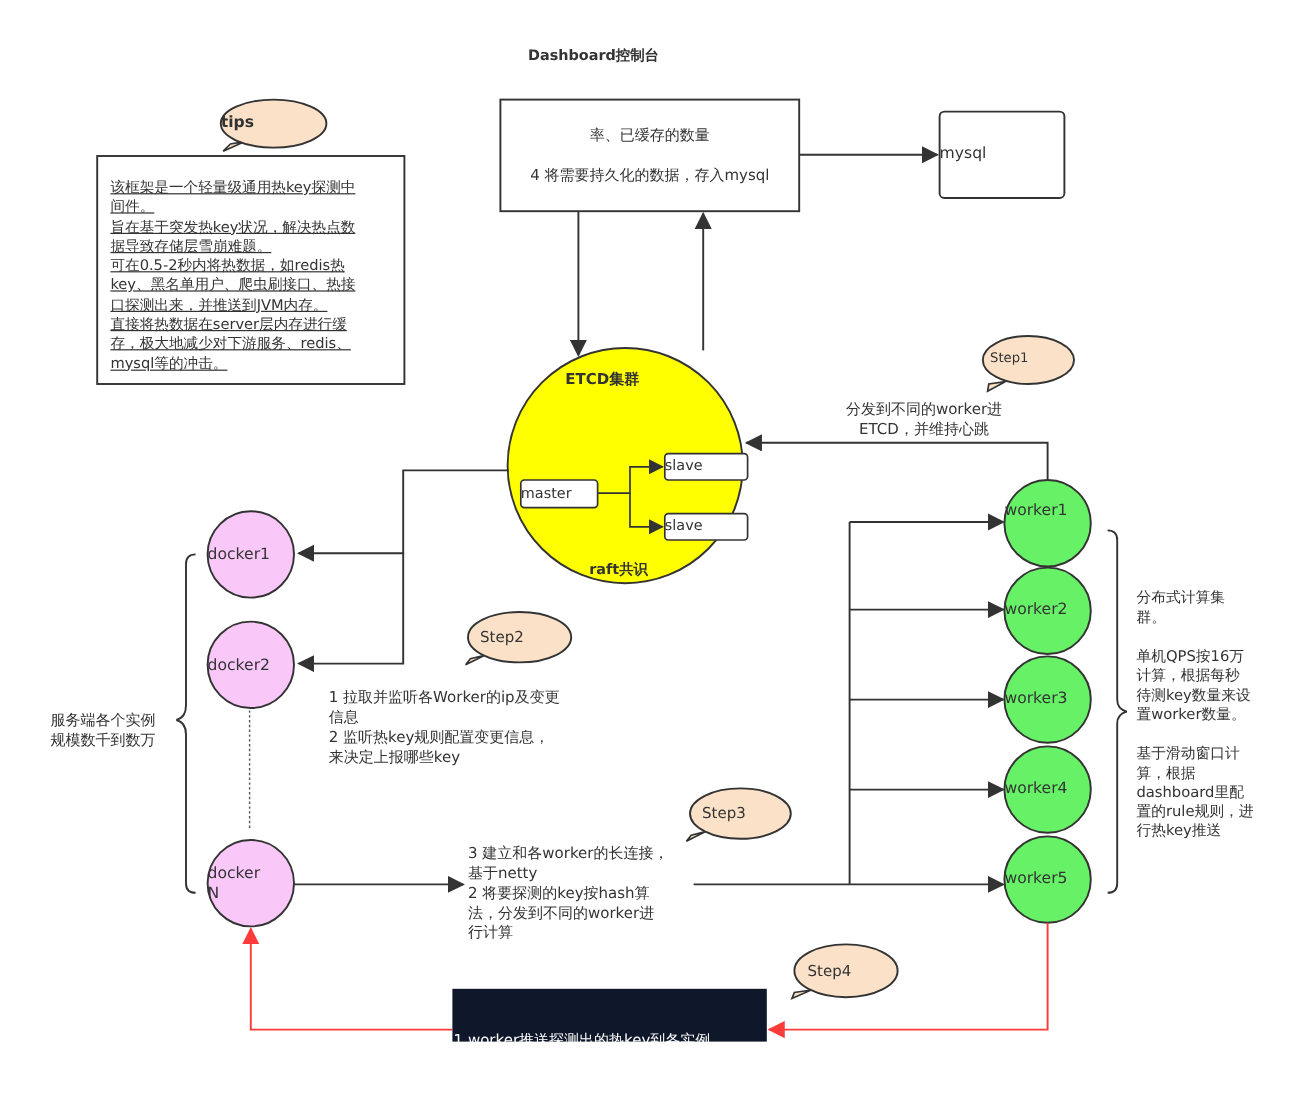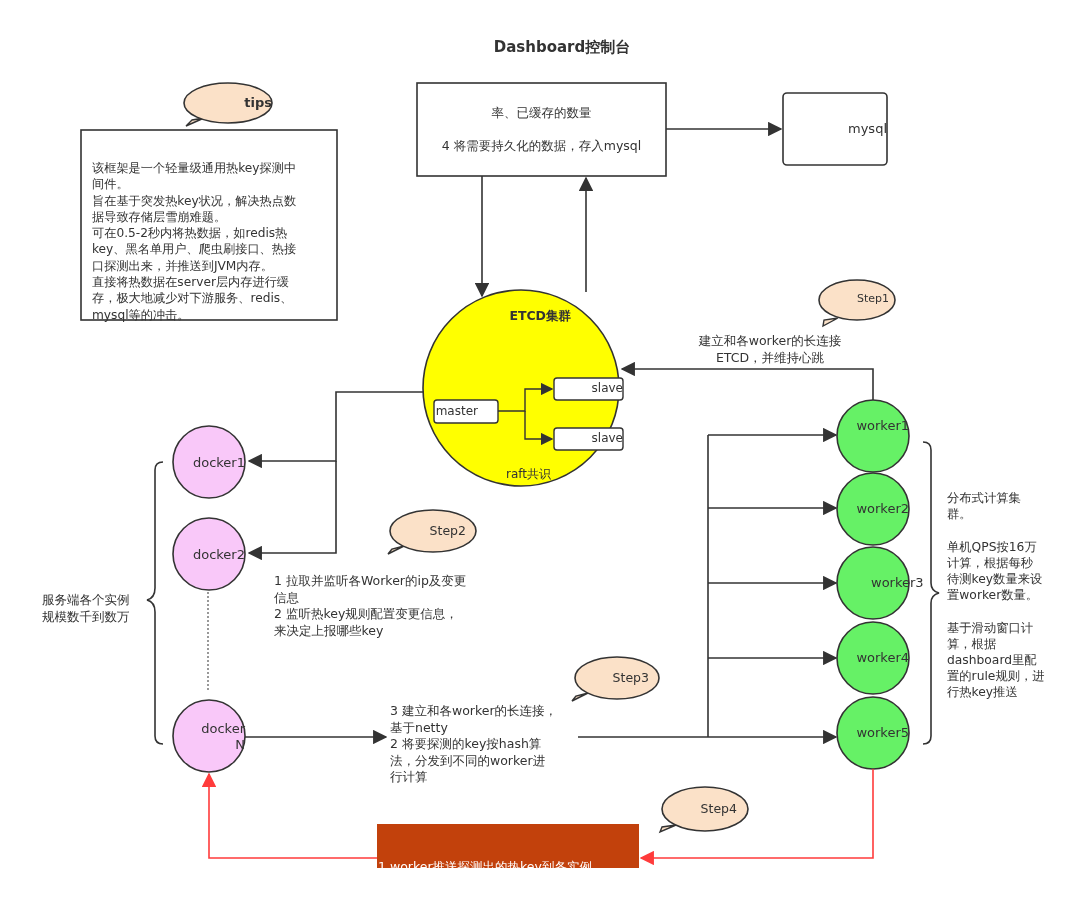--- a/index.html
+++ b/index.html
@@ -1,23 +1,23 @@
 <!DOCTYPE html>
 <html><head>
 <meta charset="utf-8">
 <style>
   html, body { margin: 0; padding: 0; background: #ffffff; }
   body { width: 1080px; height: 921px; position: relative; overflow: hidden;
          font-family: "DejaVu Sans", "Liberation Sans", sans-serif; color: #333; }
   svg#diagram { position: absolute; left: 0; top: 0; }
   .txt { position: absolute; font-size: 12.5px; line-height: 16.5px; color: #333; white-space: pre-line; }
   .center { text-align: center; }
-  .title { position: absolute; left: 462px; top: 38px; width: 200px; text-align: center; font-size: 15px; font-weight: bold; color: #333; }
-  .node-label { position: absolute; font-size: 13px; text-align: right; color: #333; }
-  .red-box { position: absolute; left: 377px; top: 824px; width: 262px; height: 44px; background: #c2410c; color: #fff;
+  .title { position: absolute; left: 440px; top: 38px; width: 200px; text-align: left; font-size: 12px; font-weight: bold; color: #333; }
+  .node-label { position: absolute; font-size: 13px; text-align: left; color: #333; }
+  .red-box { position: absolute; left: 377px; top: 824px; width: 262px; height: 44px; background: #0f172a; color: #fff;
              font-size: 12.5px; line-height: 17px; padding-top: 17px; box-sizing: border-box; white-space: pre-line; overflow: visible; }
   .red-box span { display:block; padding-left: 1px; }
 </style>
 </head>
 <body>
 
 <svg id="diagram" width="1080" height="921" viewBox="0 0 1080 921">
   <defs>
     <marker id="arrow" viewBox="0 0 10 10" refX="9" refY="5" markerWidth="9" markerHeight="9" orient="auto-start-reverse">
       <path d="M0,0 L10,5 L0,10 z" fill="#333"></path>
@@ -102,39 +102,39 @@
 <div class="title">Dashboard控制台</div>
 
 <div class="txt center" style="left:417px; top:89px; width:249px; font-size:12.5px; line-height:16.2px;">
   <div>率、已缓存的数量</div>
   <div>4 将需要持久化的数据，存入mysql</div>
 </div>
 
 <div class="node-label" style="left:783px; top:121px; width:104px;">mysql</div>
 
 <div class="node-label" style="left:184px; top:95px; width:88px; font-weight:bold; font-size:13px;">tips</div>
-<div class="txt" style="left:92px; top:160px; width:240px; font-size:12.2px; line-height:16.3px;">该框架是一个轻量级通用热key探测中
+<div class="txt" style="left:92px; top:148px; width:240px; font-size:12.2px; line-height:16.3px;text-decoration:underline;">该框架是一个轻量级通用热key探测中
 间件。
 旨在基于突发热key状况，解决热点数
 据导致存储层雪崩难题。
 可在0.5-2秒内将热数据，如redis热
 key、黑名单用户、爬虫刷接口、热接
 口探测出来，并推送到JVM内存。
 直接将热数据在server层内存进行缓
 存，极大地减少对下游服务、redis、
 mysql等的冲击。</div>
 
 <div class="node-label" style="left:471px; top:308px; width:100px; font-weight:bold; font-size:12.5px;">ETCD集群</div>
 <div class="node-label" style="left:434px; top:404px; width:44px; font-size:12px;">master</div>
 <div class="node-label" style="left:554px; top:381px; width:69px; font-size:12px;">slave</div>
 <div class="node-label" style="left:554px; top:431px; width:69px; font-size:12px;">slave</div>
-<div class="node-label" style="left:491px; top:466px; width:60px; font-size:12px;">raft共识</div>
+<div class="node-label" style="left:491px; top:466px; width:60px; font-size:12px;font-weight:bold;">raft共识</div>
 
 <div class="node-label" style="left:825px; top:292px; width:64px; font-size:11px;">Step1</div>
-<div class="txt center" style="left:680px; top:333px; width:180px;">建立和各worker的长连接
+<div class="txt center" style="left:680px; top:333px; width:180px;">分发到不同的worker进
 ETCD，并维持心跳</div>
 
 <div class="node-label" style="left:400px; top:523px; width:66px; font-size:12.5px;">Step2</div>
 <div class="txt" style="left:274px; top:573px; width:220px;">1  拉取并监听各Worker的ip及变更
 信息
 2 监听热key规则配置变更信息，
 来决定上报哪些key</div>
 
 <div class="node-label" style="left:585px; top:670px; width:64px; font-size:12.5px;">Step3</div>
 <div class="txt" style="left:390px; top:703px; width:190px;">3 建立和各worker的长连接，
@@ -151,21 +151,21 @@
 
 <div class="node-label" style="left:173px; top:455px; width:72px;">docker1</div>
 <div class="node-label" style="left:173px; top:547px; width:72px;">docker2</div>
 <div class="node-label" style="left:173px; top:721px; width:72px; white-space:pre-line; line-height:16px;">docker
 N</div>
 <div class="txt" style="left:42px; top:592px; width:110px; font-size:12.5px;">服务端各个实例
 规模数千到数万</div>
 
 <div class="node-label" style="left:837px; top:418px; width:72px;">worker1</div>
 <div class="node-label" style="left:837px; top:501px; width:72px;">worker2</div>
-<div class="node-label" style="left:837px; top:575px; width:51px;padding-left:34px;">worker3</div>
+<div class="node-label" style="left:837px; top:575px; width:51px;">worker3</div>
 <div class="node-label" style="left:837px; top:650px; width:72px;">worker4</div>
 <div class="node-label" style="left:837px; top:725px; width:72px;">worker5</div>
 <div class="txt" style="left:947px; top:490px; width:110px; font-size:12.3px; line-height:16.2px;">分布式计算集
 群。
 
 单机QPS按16万
 计算，根据每秒
 待测key数量来设
 置worker数量。
 

